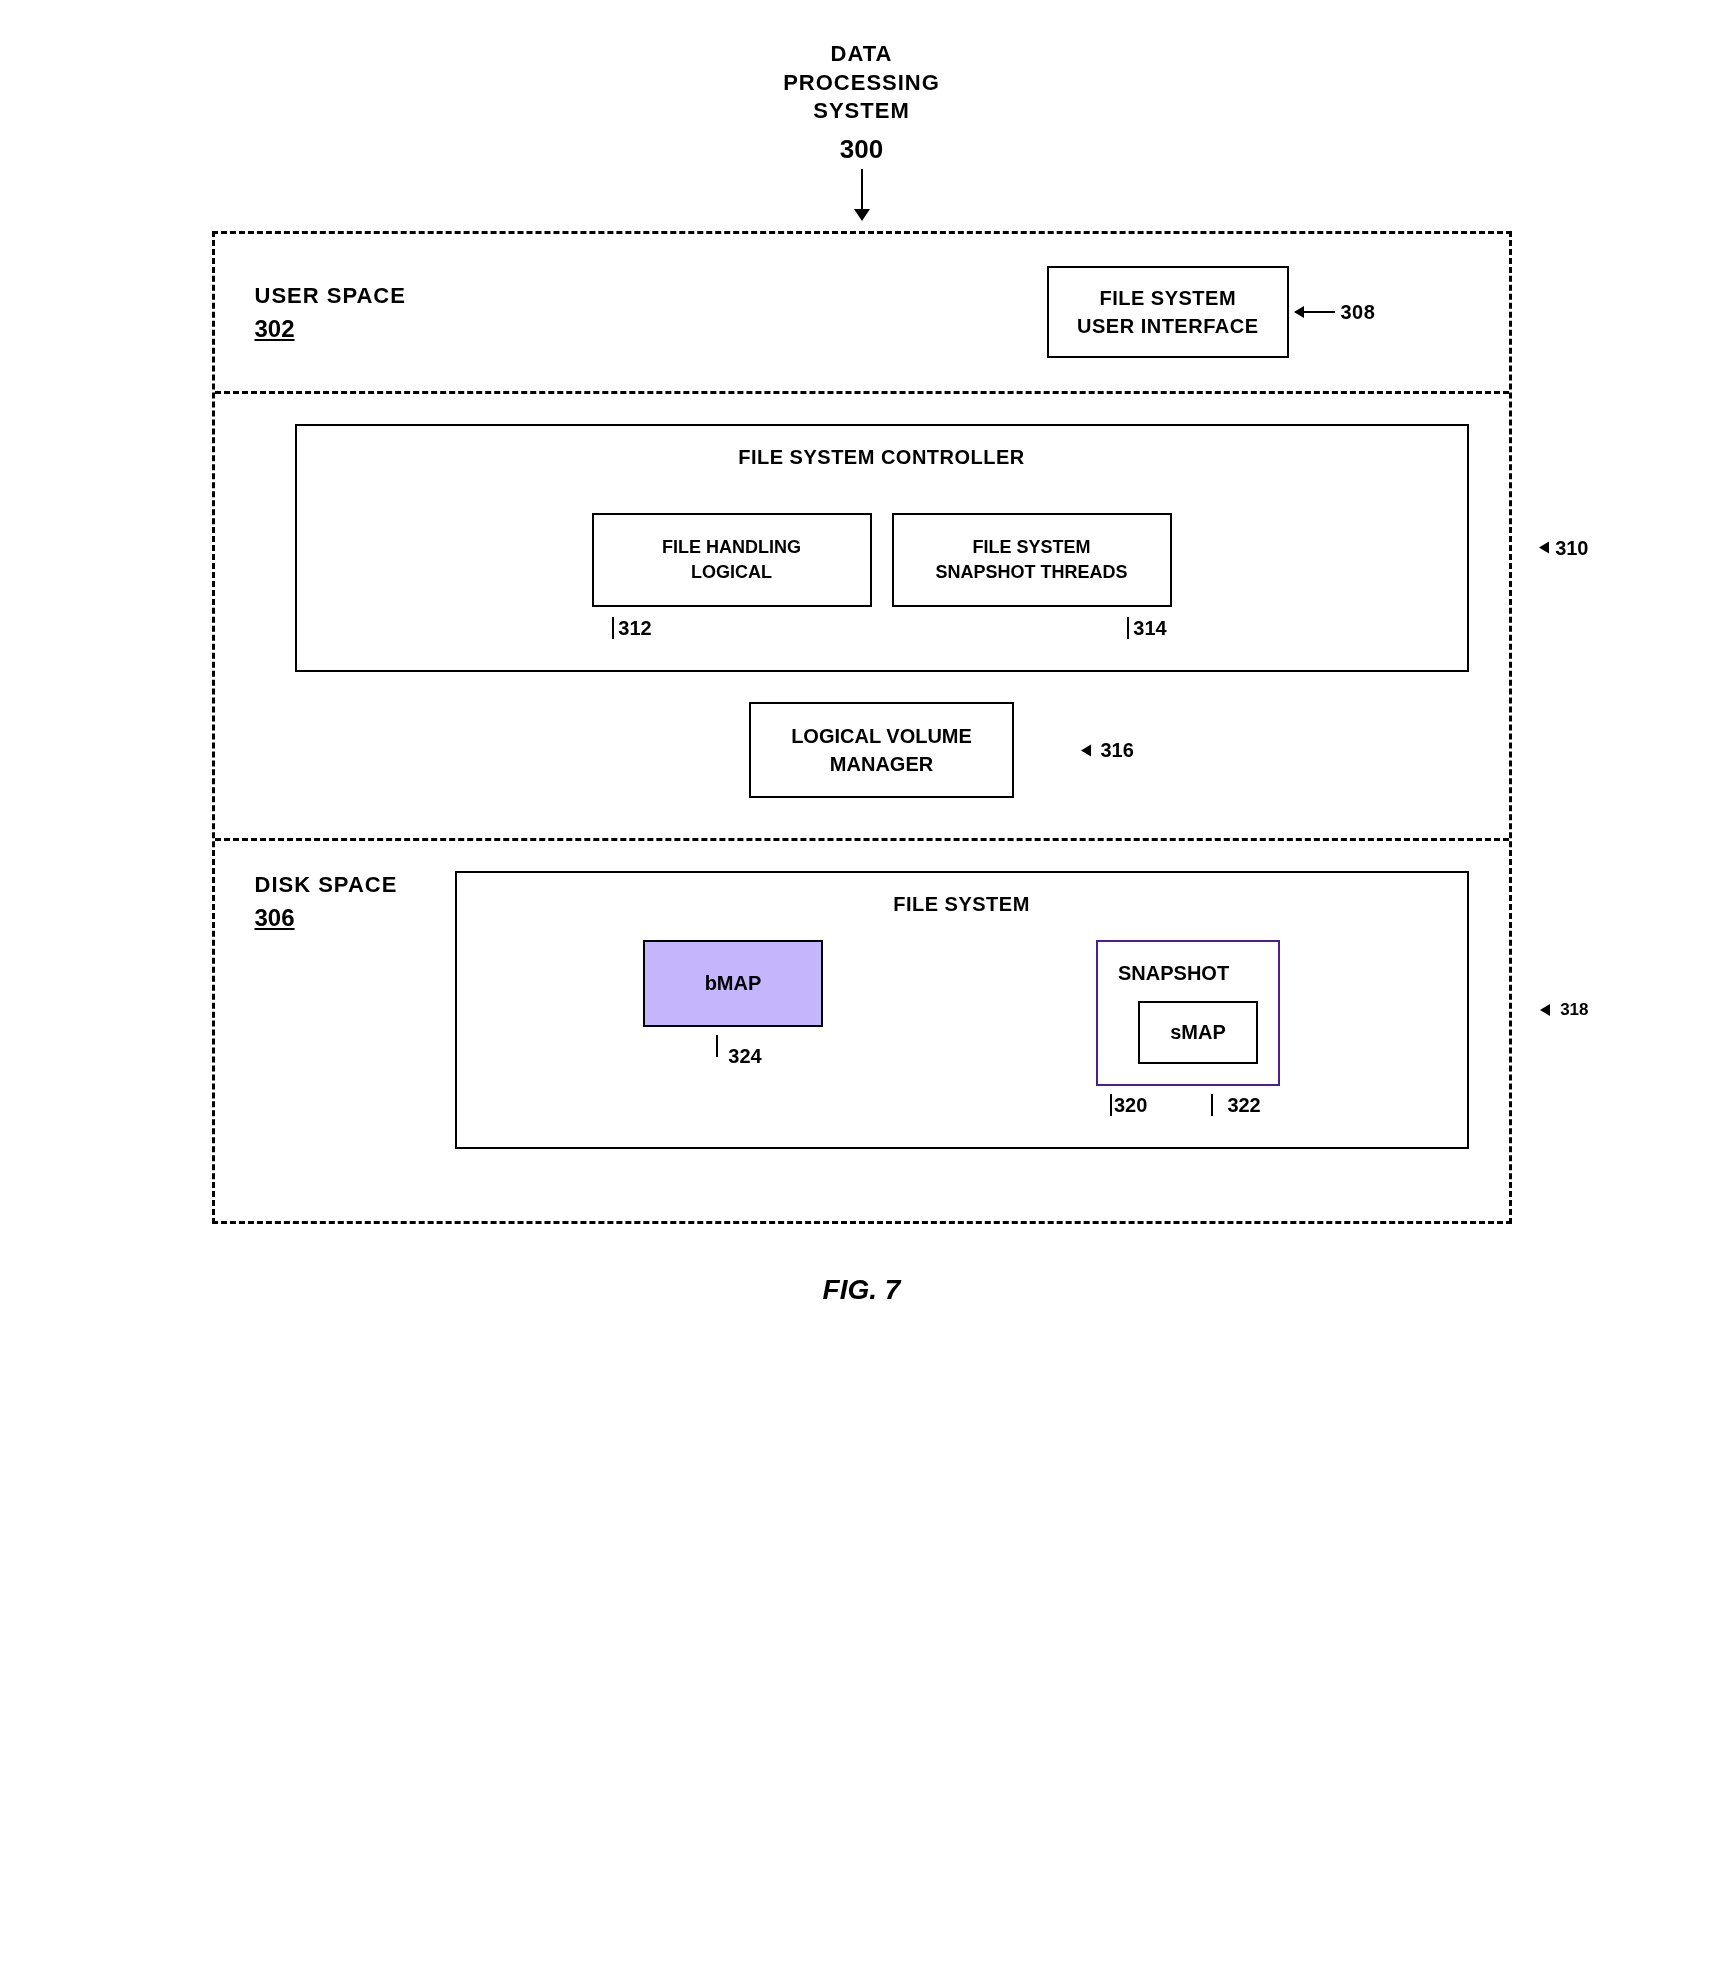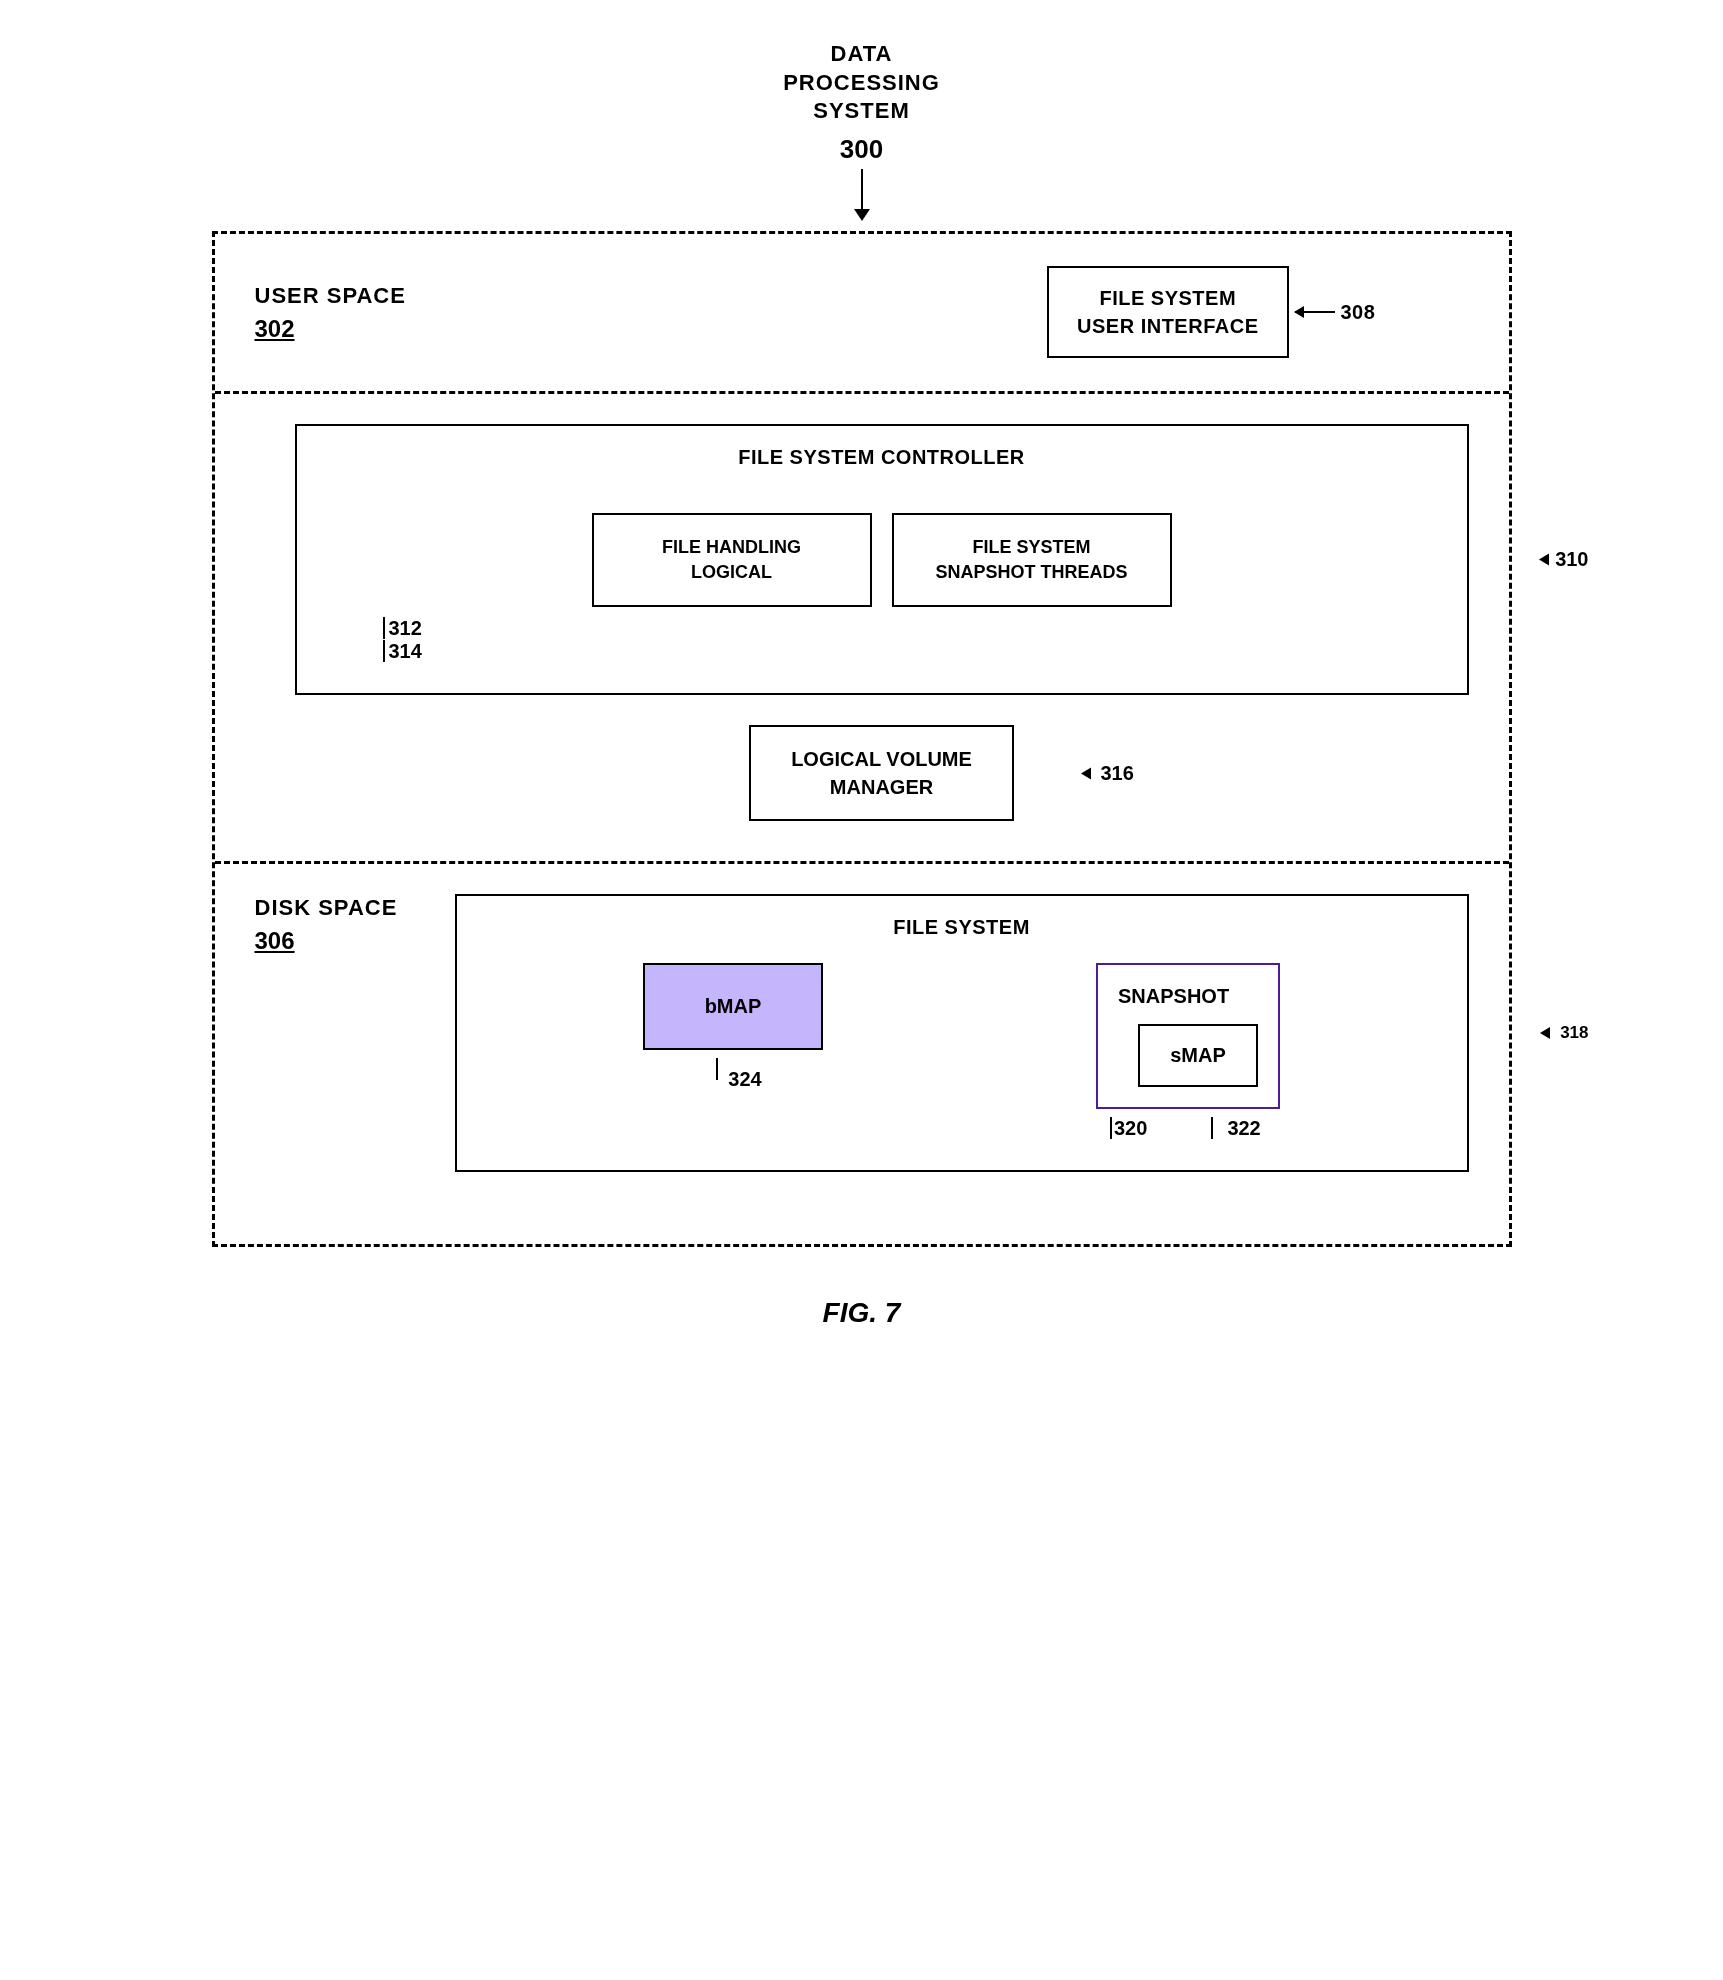--- a/index.html
+++ b/index.html
@@ -341,21 +341,21 @@
               <div class="thread-box">
                 <span>FILE HANDLING</span><br>
                 <span>LOGICAL</span>
               </div>
               <div class="thread-box">
                 <span>FILE SYSTEM</span><br>
                 <span>SNAPSHOT THREADS</span>
               </div>
             </div>
 
-            <div style="display:flex; justify-content:space-around; padding:0 40px; margin-top:10px;flex-direction:column;">
+            <div style="display:flex; justify-content:space-around; padding:0 40px; margin-top:10px;">
               <div style="display:flex; align-items:flex-start; gap:4px;">
                 <div style="width:2px; height:22px; background:#000; margin-top:0; margin-left:16px;"></div>
                 <span style="font-size:20px; font-weight:bold;">312</span>
               </div>
               <div style="display:flex; align-items:flex-start; gap:4px;">
                 <div style="width:2px; height:22px; background:#000; margin-top:0; margin-left:16px;"></div>
                 <span style="font-size:20px; font-weight:bold;">314</span>
               </div>
             </div>
           </div>

